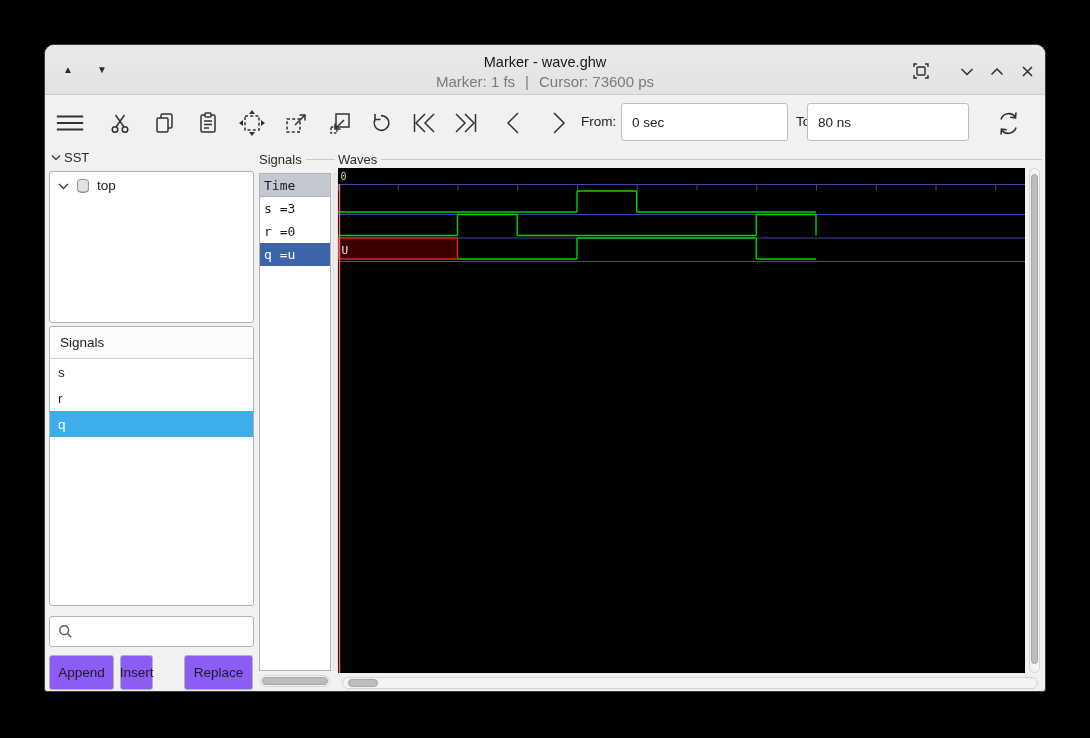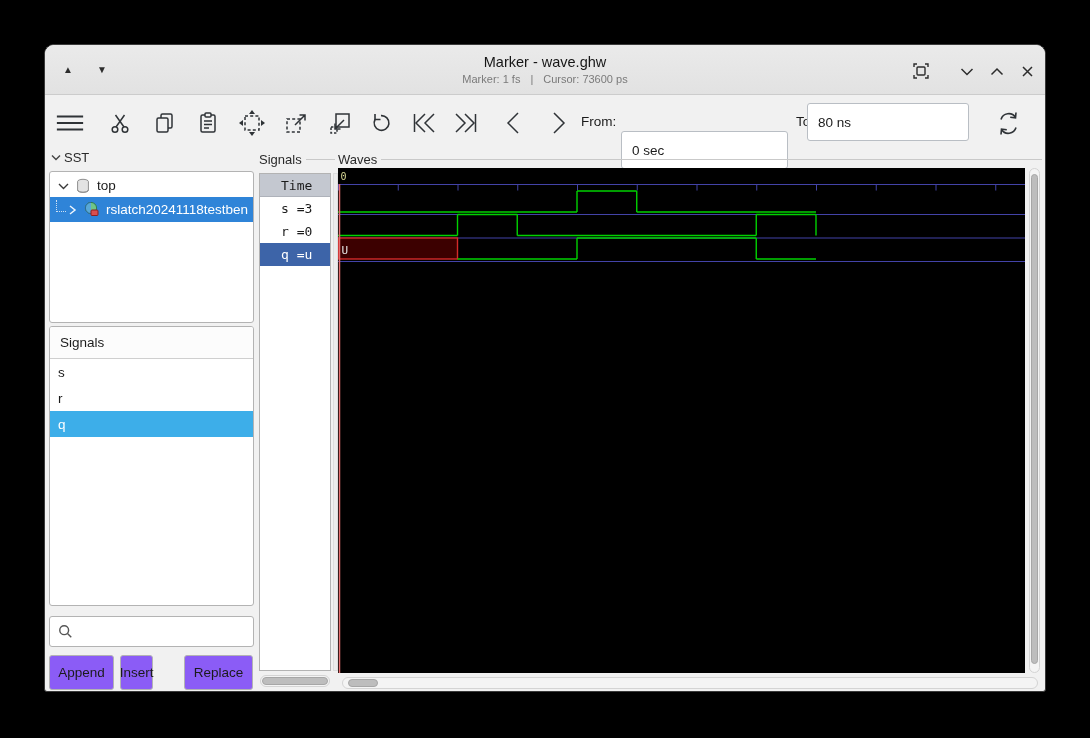--- a/index.html
+++ b/index.html
@@ -8,21 +8,21 @@
 
   .window { position:absolute; left:44px; top:44px; width:1002px; height:648px;
             background:#f1f1f1; border:1px solid #3a3a3a; border-radius:10px 10px 3px 3px; }
 
   
   .titlebar { position:absolute; left:0; top:0; width:100%; height:50px;
               background:linear-gradient(#eaeaea,#e2e2e2); border-bottom:1px solid #cccccc;
               border-radius:9px 9px 0 0; }
   .tb-shade { position:absolute; top:17px; font-size:10px; color:#2c2c2c; line-height:16px; cursor:default; }
   .win-title { position:absolute; left:0; right:0; top:9px; text-align:center; font-size:14.5px; color:#161616; }
-  .win-sub   { position:absolute; left:0; right:0; top:28px; text-align:center; font-size:11px; color:#7a7a7a; }
+  .win-sub   { position:absolute; left:0; right:0; top:28px; text-align:center; font-size:15px; color:#7a7a7a; }
   .win-sub span { margin:0 5px; }
   .tb-btn { position:absolute; top:16px; width:20px; height:20px; display:flex; align-items:center; justify-content:center; }
 
   
   .tool { position:absolute; top:63px; width:30px; height:30px; display:flex; align-items:center; justify-content:center; }
   .tb-label { position:absolute; top:69px; font-size:13.5px; color:#1b1b1b; }
   .tb-input { position:absolute; top:58px; height:38px; background:#fff; border:1px solid #b9bec4;
               border-radius:3px; font-size:13.5px; color:#1b1b1b; padding:0 10px;
               font-family:"Liberation Sans",sans-serif; }
 
@@ -46,21 +46,21 @@
   .search-wrap input { width:100%; height:100%; border:1px solid #b3b3b3; border-radius:3px; background:#fff;
                        padding:0 8px 0 30px; font-size:13px; font-family:"Liberation Sans",sans-serif; }
   .search-wrap svg { position:absolute; left:9px; top:8px; }
 
   .btn { position:absolute; top:610px; height:35px; background:#8b5cf6; border:1px solid #b3b3b3; border-radius:3px;
          font-size:13.5px; color:#1b1b1b; display:flex; align-items:center; justify-content:center; }
 
   
   .sig-list { position:absolute; left:214px; top:128px; width:72px; height:498px; background:#fff;
               border:1px solid #b3b3b3; font-family:"DejaVu Sans Mono",monospace; font-size:13px; }
-  .sig-row { height:23px; display:flex; align-items:center; padding-left:21px; white-space:nowrap; }
+  .sig-row { height:23px; display:flex; align-items:center; padding-left:4px; white-space:nowrap; }
   .sig-row.time { background:#c4c8d0; border-bottom:1px solid #aeb2ba; }
   .sig-row.sel { background:#3d64a8; color:#fff; }
 
   
   .hscroll, .vscroll { position:absolute; background:#f4f4f4; border:1px solid #d4d4d4; border-radius:6px; }
   .thumb { position:absolute; background:#bdbdbd; border:1px solid #a6a6a6; border-radius:5px; }
   .vsep { position:absolute; left:288px; top:128px; width:5px; height:498px; background:#ececec; border:1px solid #dddddd; }
 
   
   .wavearea { position:absolute; left:293px; top:123px; width:687px; height:505px; background:#000; }
@@ -191,21 +191,21 @@
       <polyline points="16,3 6,13 16,23" fill="none" stroke="#2f3337" stroke-width="1.5"></polyline>
     </svg>
   </div>
   <div class="tool" style="left:498px;">
     <svg width="24" height="26" viewBox="0 0 24 26">
       <polyline points="8,3 18,13 8,23" fill="none" stroke="#2f3337" stroke-width="1.5"></polyline>
     </svg>
   </div>
 
   <div class="tb-label" style="left:536px;">From:</div>
-  <input class="tb-input" style="left: 576px; width: 167px; margin-top: 28px;" value="0 sec">
+  <input class="tb-input" style="left: 576px; width: 167px;" value="0 sec">
   <div class="tb-label" style="left:751px;">To:</div>
   <input class="tb-input" style="left: 762px; width: 162px;" value="80 ns">
 
   <div class="tool" style="left:948px;">
     <svg width="27" height="27" viewBox="0 0 27 27">
       <g fill="none" stroke="#2f3337" stroke-width="1.6">
         <path d="M6 9.5 A 8 8 0 0 1 20.5 7.5"></path>
         <polyline points="21,2.5 20.5,7.8 15.2,7.2"></polyline>
         <path d="M21 17.5 A 8 8 0 0 1 6.5 19.5"></path>
         <polyline points="6,24.5 6.5,19.2 11.8,19.8"></polyline>
@@ -228,34 +228,20 @@
       <span class="gap"></span>
       <svg width="16" height="16" viewBox="0 0 16 16">
         <g stroke="#8f8f8f" fill="#e3e3e3">
           <ellipse cx="8" cy="3.6" rx="5.4" ry="2.3"></ellipse>
           <path d="M2.6 3.6 V12 A 5.4 2.3 0 0 0 13.4 12 V3.6" fill="#e3e3e3"></path>
           <path d="M2.6 12 A 5.4 2.3 0 0 0 13.4 12" fill="none"></path>
         </g>
       </svg>
       <span class="gap"></span>
       <span>top</span>
-    </div>
-    <div class="tree-row sel">
-      <span class="guide"></span>
-      <svg width="9" height="12">
-        <polyline points="2,2 7,6 2,10" fill="none" stroke="#eef5fc" stroke-width="1.5"></polyline>
-      </svg>
-      <span class="gap"></span>
-      <svg width="17" height="17" viewBox="0 0 17 17">
-        <circle cx="8" cy="7" r="5.6" fill="#6fc487" stroke="#2e7d4f"></circle>
-        <path d="M8 1.4 A 5.6 5.6 0 0 0 8 12.6" fill="#58a8d8" stroke="#2e6d96"></path>
-        <rect x="8" y="9" width="7" height="5.5" rx="1" fill="#d94f4f" stroke="#8f1f1f"></rect>
-      </svg>
-      <span class="gap"></span>
-      <span>rslatch20241118testben</span>
     </div>
   </div>
 
   <div class="panelbox" style="left:4px; top:281px; width:205px; height:280px;">
     <div class="fac-header">Signals</div>
     <div class="fac-row">s</div>
     <div class="fac-row">r</div>
     <div class="fac-row sel">q</div>
   </div>
 

